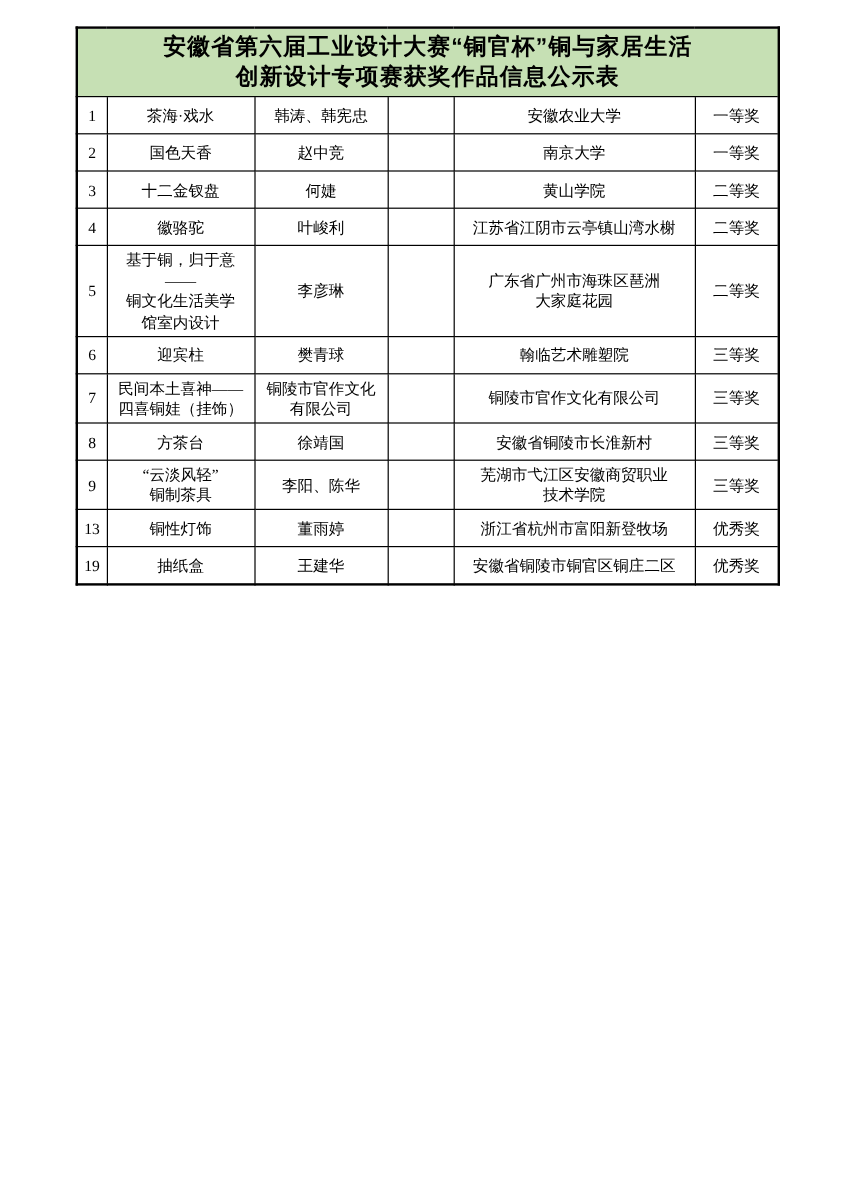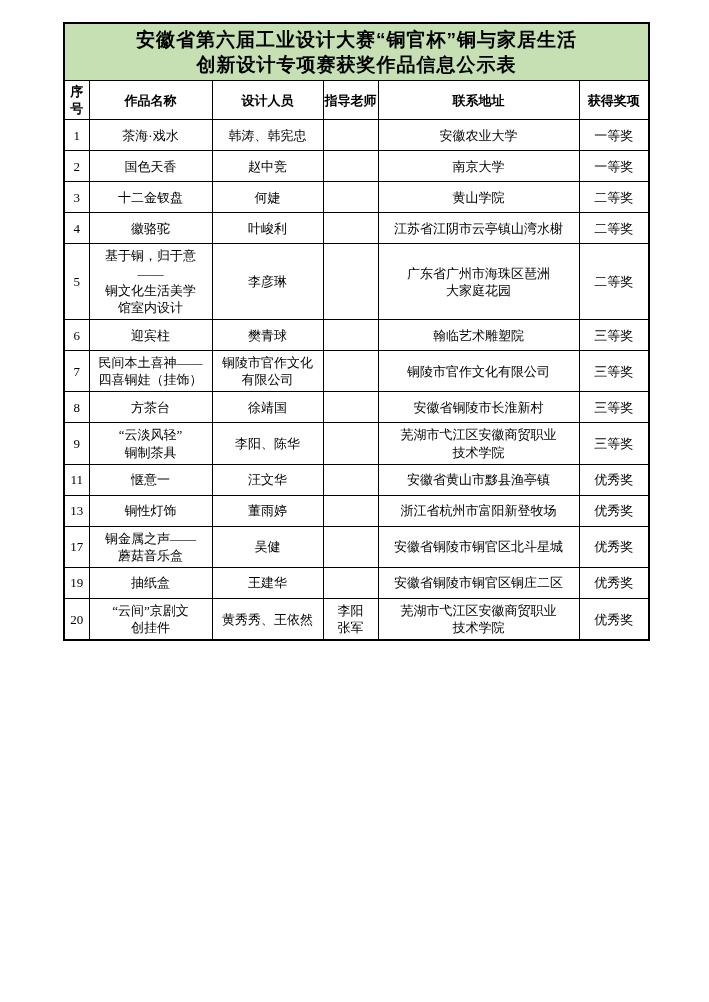--- a/index.html
+++ b/index.html
@@ -56,28 +56,20 @@
       <col style="width:123px">
       <col style="width:111px">
       <col style="width:55px">
       <col style="width:201px">
       <col style="width:70px">
     </colgroup>
     <thead>
       <tr>
         <td class="title-cell" colspan="6">安徽省第六届工业设计大赛“铜官杯”铜与家居生活
 创新设计专项赛获奖作品信息公示表</td>
-      </tr>
-      <tr class="header-row">
-        <th>序号</th>
-        <th>作品名称</th>
-        <th>设计人员</th>
-        <th>指导老师</th>
-        <th>联系地址</th>
-        <th>获得奖项</th>
       </tr>
     </thead>
     <tbody id="table-body">
     <tr class="data-row">
       <td>1</td>
       <td>茶海·戏水</td>
       <td>韩涛、韩宪忠</td>
       <td></td>
       <td>安徽农业大学</td>
       <td>一等奖</td>
@@ -157,69 +149,41 @@
       <td>“云淡风轻”
 铜制茶具</td>
       <td>李阳、陈华</td>
       <td></td>
       <td>芜湖市弋江区安徽商贸职业
 技术学院</td>
       <td>三等奖</td>
     </tr>
 
 
-    <tr class="data-row">
-      <td>11</td>
-      <td>惬意一</td>
-      <td>汪文华</td>
-      <td></td>
-      <td>安徽省黄山市黟县渔亭镇</td>
-      <td>优秀奖</td>
-    </tr>
 
 
     <tr class="data-row">
       <td>13</td>
       <td>铜性灯饰</td>
       <td>董雨婷</td>
       <td></td>
       <td>浙江省杭州市富阳新登牧场</td>
       <td>优秀奖</td>
     </tr>
 
 
 
 
-    <tr class="data-row">
-      <td>17</td>
-      <td>铜金属之声——
-蘑菇音乐盒</td>
-      <td>吴健</td>
-      <td></td>
-      <td>安徽省铜陵市铜官区北斗星城</td>
-      <td>优秀奖</td>
-    </tr>
 
 
     <tr class="data-row">
       <td>19</td>
       <td>抽纸盒</td>
       <td>王建华</td>
       <td></td>
       <td>安徽省铜陵市铜官区铜庄二区</td>
       <td>优秀奖</td>
     </tr>
 
-    <tr class="data-row">
-      <td>20</td>
-      <td>“云间”京剧文
-创挂件</td>
-      <td>黄秀秀、王依然</td>
-      <td>李阳
-张军</td>
-      <td>芜湖市弋江区安徽商贸职业
-技术学院</td>
-      <td>优秀奖</td>
-    </tr>
   </tbody>
   </table>
 
 </div>
 
 </body></html>

